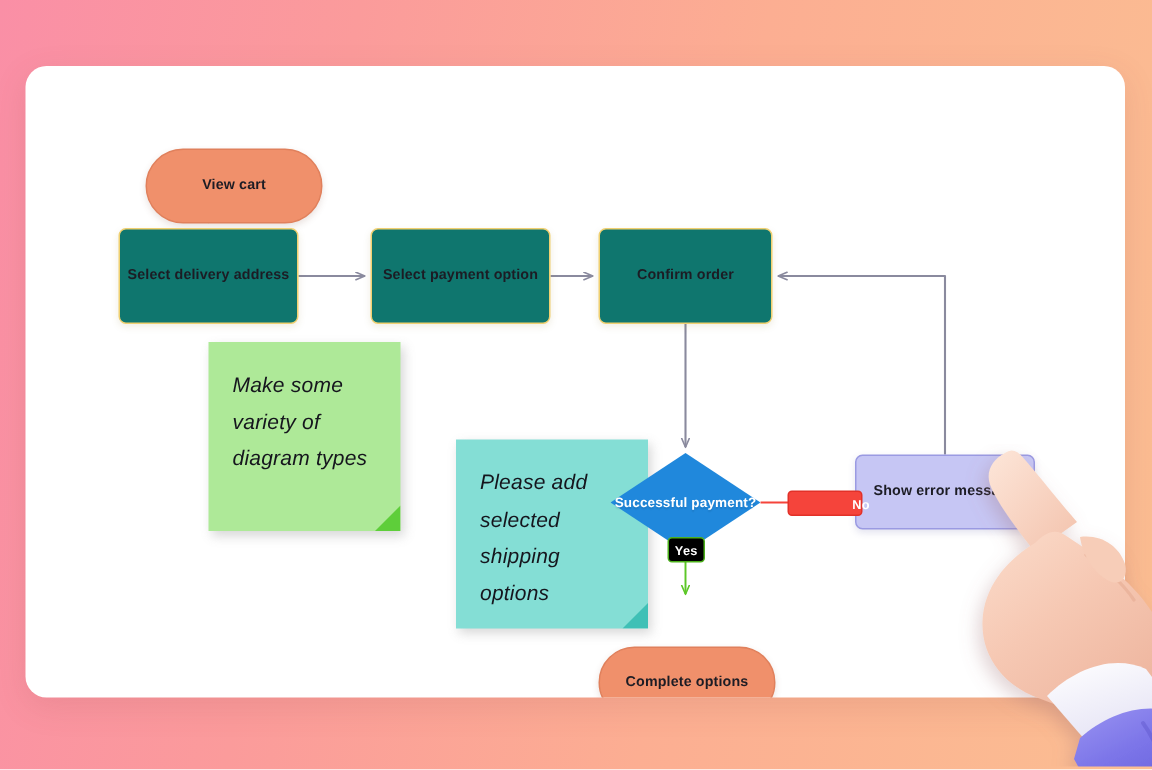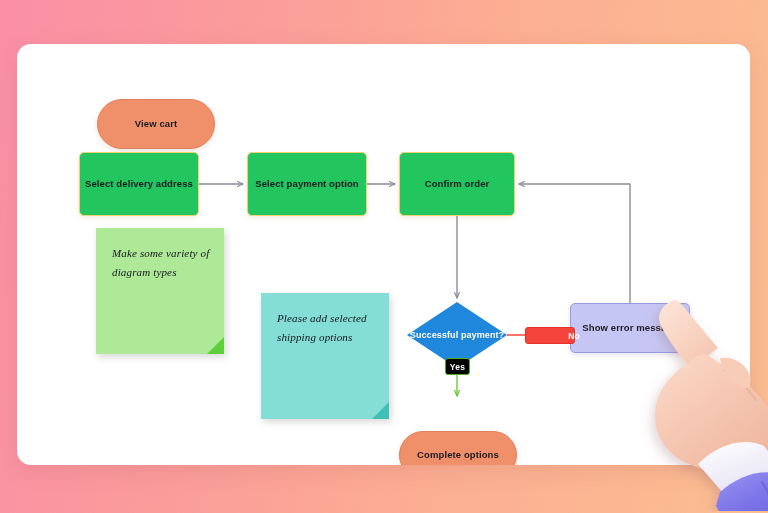--- a/index.html
+++ b/index.html
@@ -61,21 +61,21 @@
   .node.terminator {
     background: #F0906B;
     border: 1px solid #E0805C;
     border-radius: 999px;
     box-shadow: 0 2px 5px rgba(120,70,50,0.16);
     margin-top: 31px;
   }
 
   
   .node.process {
-    background: #22c55e;
+    background: #0f766e;
     border: 1px solid #F0D071;
     border-radius: 5px;
     box-shadow: 0 2px 5px rgba(140,120,50,0.13);
   }
 
   
   .node.alt {
     background: #C6C6F4;
     border: 1px solid #9A9AE2;
     border-radius: 5px;
@@ -115,28 +115,29 @@
     letter-spacing: 0.2px;
   }
   .edge-label.no  { background: #F5443B; border: 1px solid #E23128; padding-left: 48px; }
   .edge-label.yes { background: #000000; border: 1px solid #4CB01B; }
 
   
   .sticky {
     position: absolute;
     box-sizing: border-box;
     padding: 16px 14px 10px 16px;
-    font-family: Liberation Serif, serif;
+    font-family: Liberation Sans, sans-serif;
     font-style: italic;
-    font-size: 11px;
+    font-size: 14px;
     line-height: 1.75;
     color: #15151d;
     letter-spacing: 0.15px;
     box-shadow: 2px 3px 7px rgba(110,110,110,0.28);
     overflow: hidden;
+    margin-left: 43px;
   }
   .sticky .fold {
     position: absolute;
     right: 0;
     bottom: 0;
     width: 0; height: 0;
   }
   .sticky.green { background: #AEE998; }
   .sticky.green .fold {
     border-left: 17px solid transparent;

